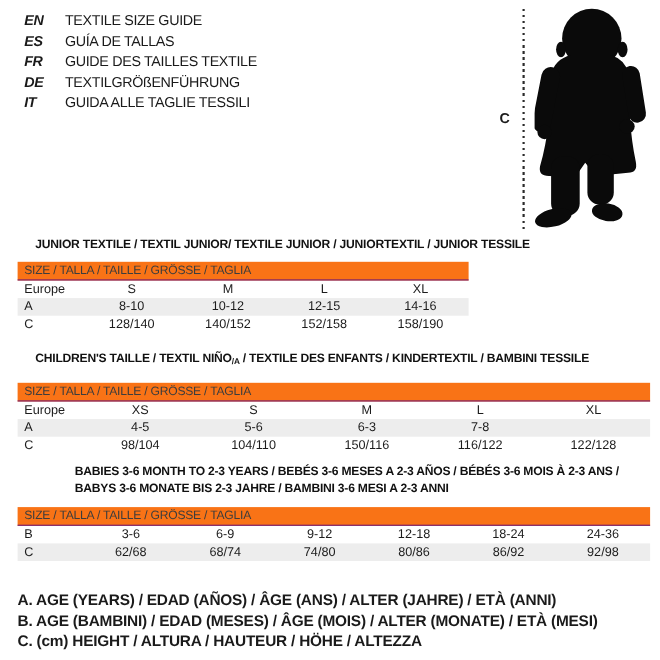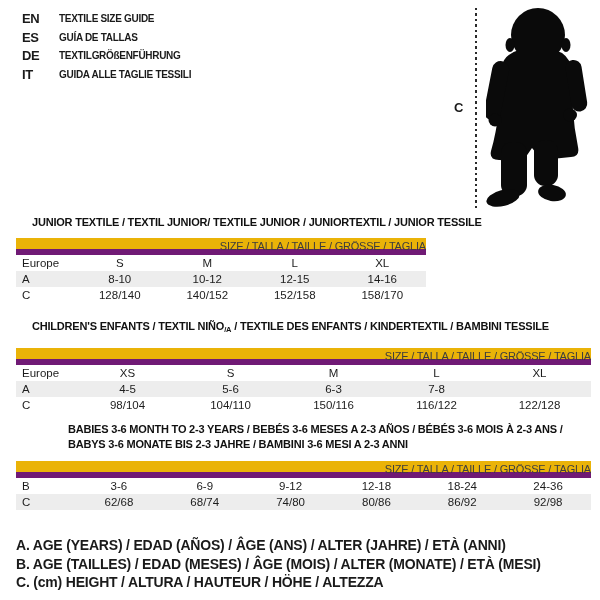--- a/index.html
+++ b/index.html
@@ -4,22 +4,22 @@
 <style>
   * { margin: 0; padding: 0; box-sizing: border-box; }
   html, body { width: 600px; height: 600px; background: #ffffff; overflow: hidden; }
   body { font-family: "Liberation Sans", "DejaVu Sans", sans-serif; color: #1a1a1a; position: relative; }
 
   .page { position: absolute; inset: 0; background: #fff; }
 
   
   .lang-list { position: absolute; left: 22px; top: 10px; }
   .lang-row { display: flex; line-height: 18.5px; }
-  .lang-code { width: 37px; font-size: 13px; font-weight: bold; letter-spacing: -0.3px; }
-  .lang-title { font-size: 10px; font-weight: bold; letter-spacing: -0.3px; }
+  .lang-code { width: 37px; font-size: 13px; font-weight: bold; letter-spacing: -0.3px; font-style: italic; }
+  .lang-title { font-size: 13px; font-weight: normal; letter-spacing: -0.3px; }
 
   
   .figure { position: absolute; left: 440px; top: 0; width: 160px; height: 220px; }
   .measure-line { position: absolute; left: 35px; top: 8px; width: 2px; height: 203px;
     background-image: repeating-linear-gradient(to bottom, #2b2b2b 0 2.2px, transparent 2.2px 5.5px); }
   .c-label { position: absolute; left: 14px; top: 100px; font-size: 13px; font-weight: bold; }
   .baby-svg { position: absolute; left: 46px; top: 4px; }
 
   
   .section-title { position: absolute; left: 32px; font-size: 11px; font-weight: bold;
@@ -27,22 +27,22 @@
   .t1 { top: 216px; }
   .t2 { top: 320px; }
   .t3 { top: 422px; line-height: 14.5px; margin-left: 36px; }
   .sub-script { font-size: 7.5px; position: relative; top: 2px; }
 
   
   .sz-table { position: absolute; left: 16px; }
   .tbl-1 { top: 238px; width: 410px; }
   .tbl-2 { top: 348px; width: 575px; }
   .tbl-3 { top: 461px; width: 575px; }
-  .bar { height: 17px; background: #eab308; border-bottom: 6px solid #701a75;
-    font-size: 11px; color: #3d3d3d; line-height: 17px; padding-left: 6px; letter-spacing: -0.2px; text-align: right; }
+  .bar { height: 17px; background: #f97316; border-bottom: 1px solid #701a75;
+    font-size: 11px; color: #3d3d3d; line-height: 17px; padding-left: 6px; letter-spacing: -0.2px; }
   .row { display: grid; height: 16px; line-height: 16px; font-size: 11.5px; color: #1c1c1c; }
   .row.shade { background: #ededed; }
   .cols5 { grid-template-columns: 60px repeat(4, 1fr); }
   .cols6 { grid-template-columns: 60px repeat(5, 1fr); }
   .cols7 { grid-template-columns: 60px repeat(6, 1fr); }
   .lbl { padding-left: 6px; text-align: left; }
   .cell { text-align: center; }
 
   
   .notes { position: absolute; left: 16px; top: 536px; }
@@ -54,20 +54,24 @@
 <div class="page">
 
   <div class="lang-list">
     <div class="lang-row">
       <span class="lang-code">EN</span>
       <span class="lang-title">TEXTILE SIZE GUIDE</span>
     </div>
     <div class="lang-row">
       <span class="lang-code">ES</span>
       <span class="lang-title">GUÍA DE TALLAS</span>
+    </div>
+    <div class="lang-row">
+      <span class="lang-code">FR</span>
+      <span class="lang-title">GUIDE DES TAILLES TEXTILE</span>
     </div>
     <div class="lang-row">
       <span class="lang-code">DE</span>
       <span class="lang-title">TEXTILGRÖßENFÜHRUNG</span>
     </div>
     <div class="lang-row">
       <span class="lang-code">IT</span>
       <span class="lang-title">GUIDA ALLE TAGLIE TESSILI</span>
     </div>
   </div>
@@ -126,26 +130,26 @@
       <span class="cell">8-10</span>
       <span class="cell">10-12</span>
       <span class="cell">12-15</span>
       <span class="cell">14-16</span>
     </div>
     <div class="row cols5">
       <span class="lbl">C</span>
       <span class="cell">128/140</span>
       <span class="cell">140/152</span>
       <span class="cell">152/158</span>
-      <span class="cell">158/170</span>
+      <span class="cell">158/190</span>
     </div>
   </div>
 
   <div class="section-title t2">
-    <span>CHILDREN'S ENFANTS / TEXTIL NIÑO</span><span class="sub-script">/A</span><span> / TEXTILE DES ENFANTS / KINDERTEXTIL / BAMBINI TESSILE</span>
+    <span>CHILDREN'S TAILLE / TEXTIL NIÑO</span><span class="sub-script">/A</span><span> / TEXTILE DES ENFANTS / KINDERTEXTIL / BAMBINI TESSILE</span>
   </div>
   <div class="sz-table tbl-2">
     <div class="bar">SIZE / TALLA / TAILLE / GRÖSSE / TAGLIA</div>
     <div class="row cols6">
       <span class="lbl">Europe</span>
       <span class="cell">XS</span>
       <span class="cell">S</span>
       <span class="cell">M</span>
       <span class="cell">L</span>
       <span class="cell">XL</span>
@@ -188,17 +192,17 @@
       <span class="cell">68/74</span>
       <span class="cell">74/80</span>
       <span class="cell">80/86</span>
       <span class="cell">86/92</span>
       <span class="cell">92/98</span>
     </div>
   </div>
 
   <div class="notes">
     <div class="note-line">A. AGE (YEARS) / EDAD (AÑOS) / ÂGE (ANS) / ALTER (JAHRE) / ETÀ (ANNI)</div>
-    <div class="note-line">B. AGE (TAILLES) / EDAD (MESES) / ÂGE (MOIS) / ALTER (MONATE) / ETÀ (MESI)</div>
+    <div class="note-line">B. AGE (BAMBINI) / EDAD (MESES) / ÂGE (MOIS) / ALTER (MONATE) / ETÀ (MESI)</div>
     <div class="note-line">C. (cm) HEIGHT / ALTURA / HAUTEUR / HÖHE / ALTEZZA</div>
   </div>
 
 </div>
 
 </body></html>

